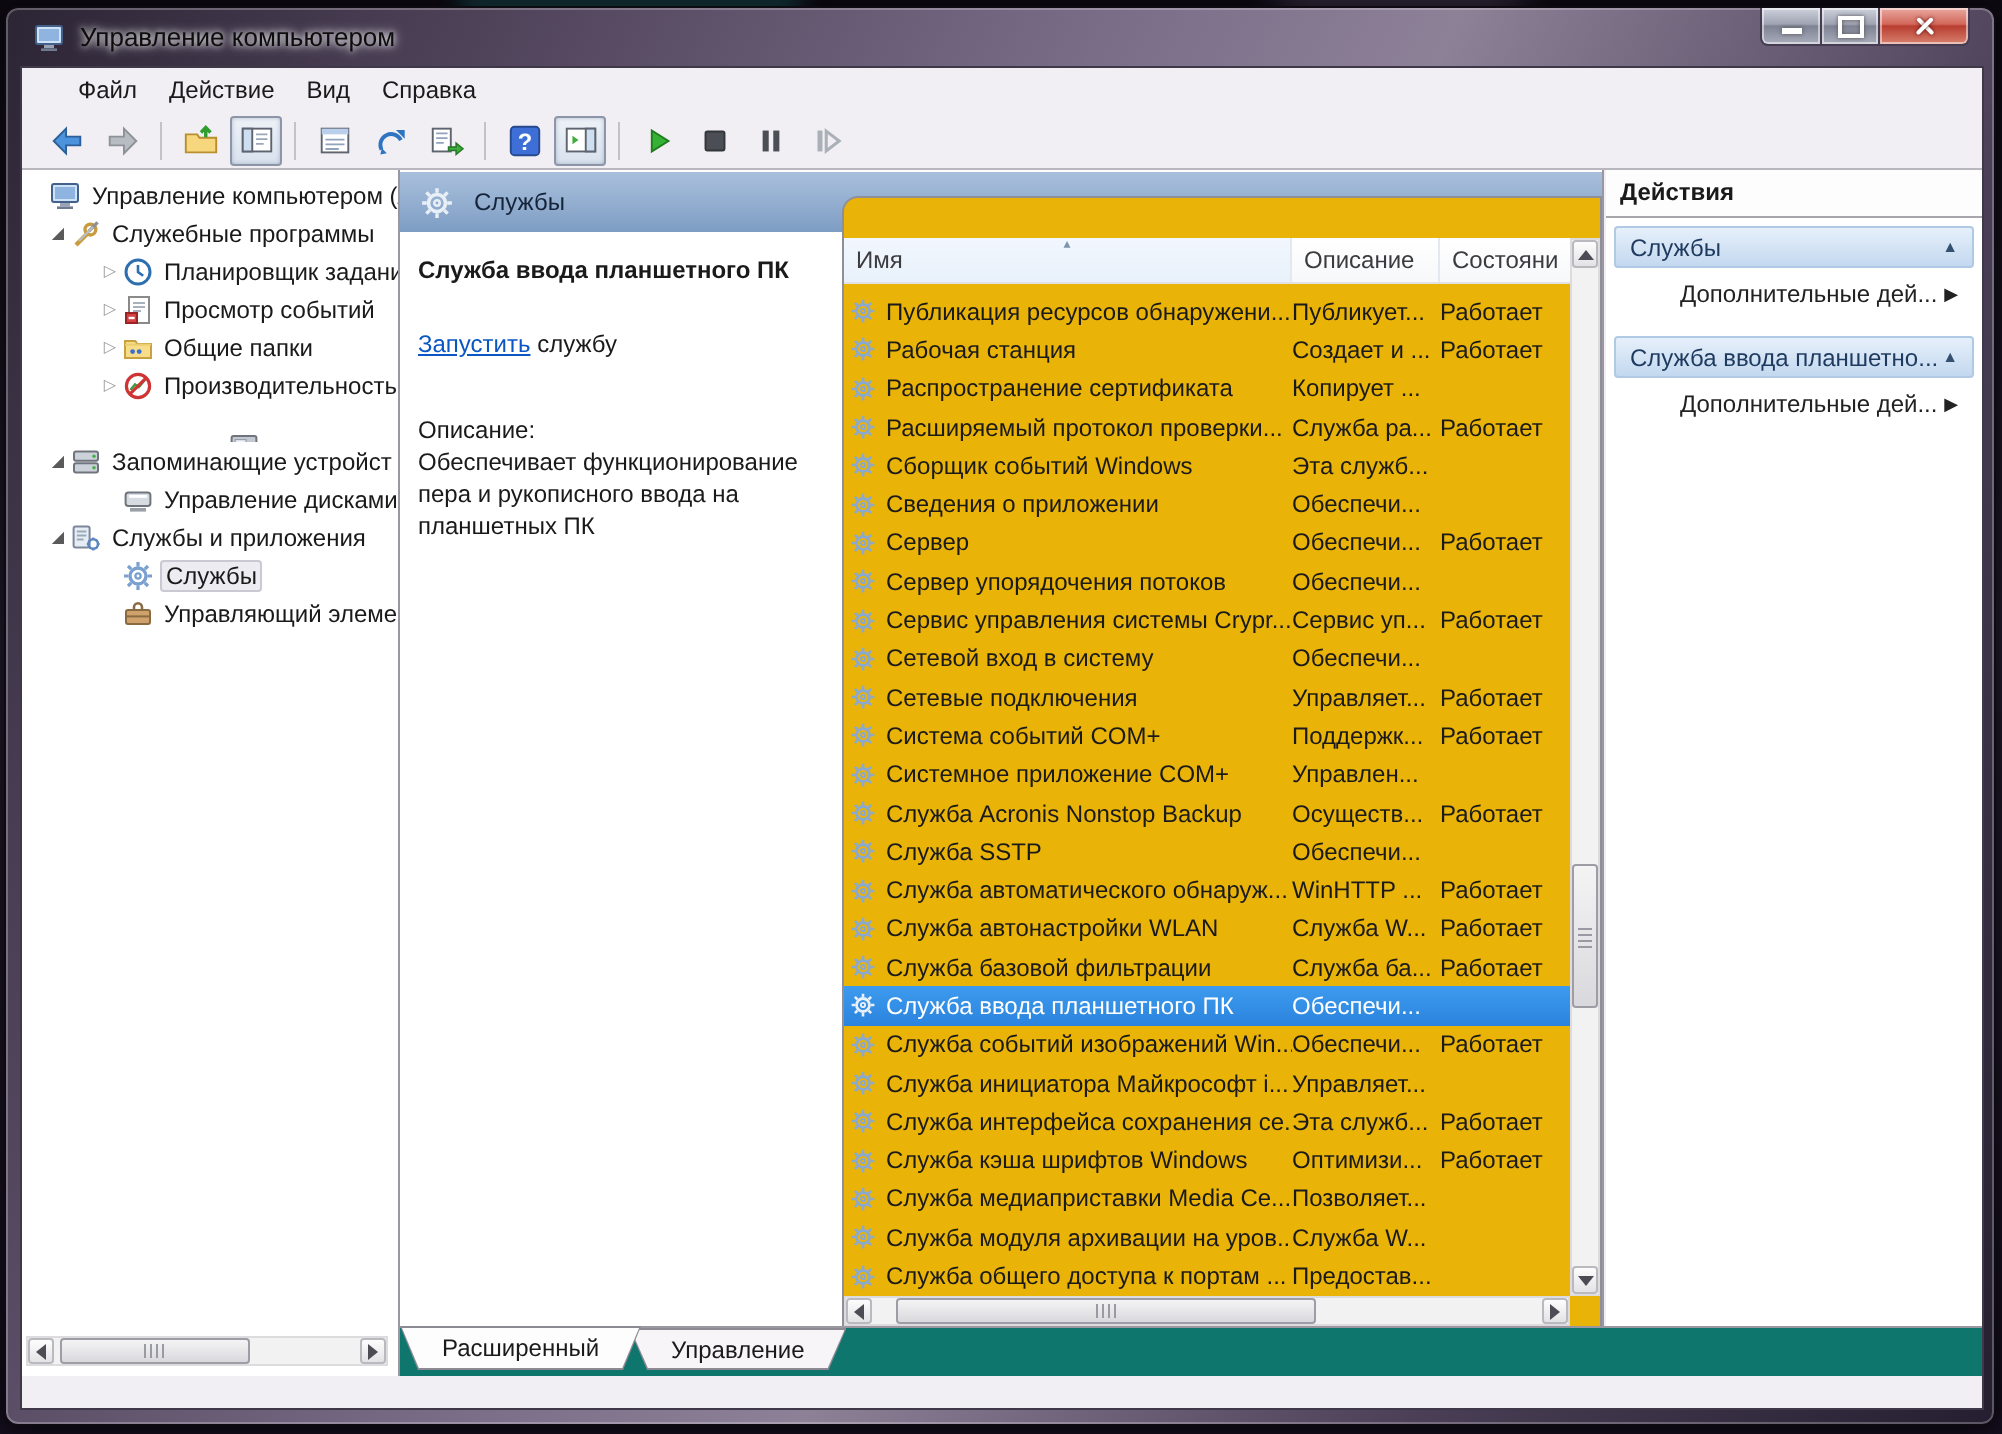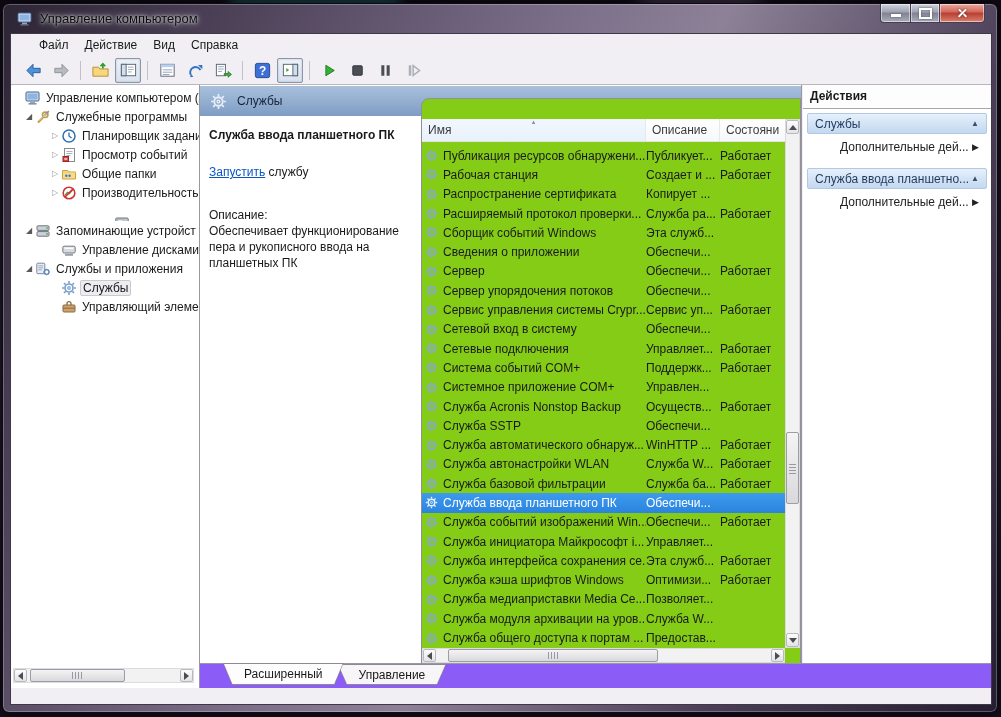--- a/index.html
+++ b/index.html
@@ -76,21 +76,21 @@
   .mheader{position:absolute;left:0;top:1px;right:0;height:30px;display:flex;align-items:center;padding-left:10px;
            background:linear-gradient(#a9c0dc,#7e9dc4);color:#16243a;}
   .mheader .icon{width:17px;height:17px;margin-right:10px;color:#e9eff7;}
   .minfo{position:absolute;left:9px;top:42px;width:202px;line-height:16px;}
   .minfo .ititle{font-weight:bold;}
   .minfo .ilink{margin-top:21px;}
   .minfo .ilink a{color:#0a57c4;text-decoration:underline;cursor:pointer;}
   .minfo .dlabel{margin-top:27px;}
   .minfo .dtext{margin-top:0;}
 
-  .listpanel{position:absolute;left:221px;top:13px;right:0;bottom:0;background:#84cc16;border:1px solid #8f8f99;
+  .listpanel{position:absolute;left:221px;top:13px;right:0;bottom:0;background:#eab308;border:1px solid #8f8f99;
              border-top-left-radius:8px;box-sizing:border-box;overflow:hidden;}
   .colheader{position:absolute;left:0;top:20px;height:22px;width:364px;display:flex;border-bottom:1px solid #e2e1e4;}
   .ch{position:relative;box-sizing:border-box;border-right:1px solid #e4e9ef;padding:4px 0 0 6px;overflow:hidden;white-space:nowrap;
       background:linear-gradient(#ffffff,#f7f8fa);color:#3c3c40;}
   .ch.sorted{background:linear-gradient(#f2f7fd,#e8f1fb);}
   .ch .sort{position:absolute;top:-1px;left:50%;transform:translateX(-50%);font-size:7px;color:#7d95ad;}
   .rows{position:absolute;left:0;top:47px;width:364px;}
   .lrow{display:grid;grid-template-columns:224px 74px 1fr;height:19.3px;align-items:center;overflow:hidden;cursor:default;}
   .lrow .nm{display:flex;align-items:center;overflow:hidden;white-space:nowrap;padding-left:3px;}
   .lrow .nm .icon{width:13px;height:13px;flex:0 0 13px;margin-right:5px;color:#88a9d2;}
@@ -108,22 +108,22 @@
   .asec-h{height:21px;display:flex;align-items:center;padding:0 7px;color:#1e3a5f;
           background:linear-gradient(#e6f0fb,#c3d8ef);border:1px solid #b0c9e4;border-radius:2px;box-sizing:border-box;}
   .asec-h .lab{flex:1;overflow:hidden;white-space:nowrap;}
   .asec-h .col{font-size:8px;color:#33506e;}
   .aitem{height:26px;display:flex;align-items:center;padding:0 8px 0 33px;color:#222;}
   .aitem .lab{flex:1;overflow:hidden;white-space:nowrap;}
   .aitem .arr{font-size:9px;color:#222;}
   .asec.gap{margin-top:8px;}
 
   
-  .tabsstrip{position:absolute;left:189px;right:0;bottom:0;height:24px;background:#8b5cf6;border-top:1px solid #9a97a0;
-             display:flex;padding-left:23px;}
+  .tabsstrip{position:absolute;left:189px;right:0;bottom:0;height:24px;background:#0f766e;border-top:1px solid #9a97a0;
+             display:flex;padding-left:0;}
   .tab{height:21px;padding:1px;clip-path:polygon(0 0,100% 0,calc(100% - 9px) 100%,9px 100%);
        background:#8d8a93;margin-right:-6px;box-sizing:border-box;}
   .tab>span{display:flex;align-items:center;justify-content:center;height:100%;padding:0 20px;
        clip-path:polygon(0 0,100% 0,calc(100% - 8.4px) 100%,8.4px 100%);background:#f7f5f8;color:#1a1a1a;}
   .tab.active{height:22px;margin-top:-1px;z-index:2;}
   .tab.active>span{background:#fdfdfd;}
 </style>
 </head>
 <body>
 

